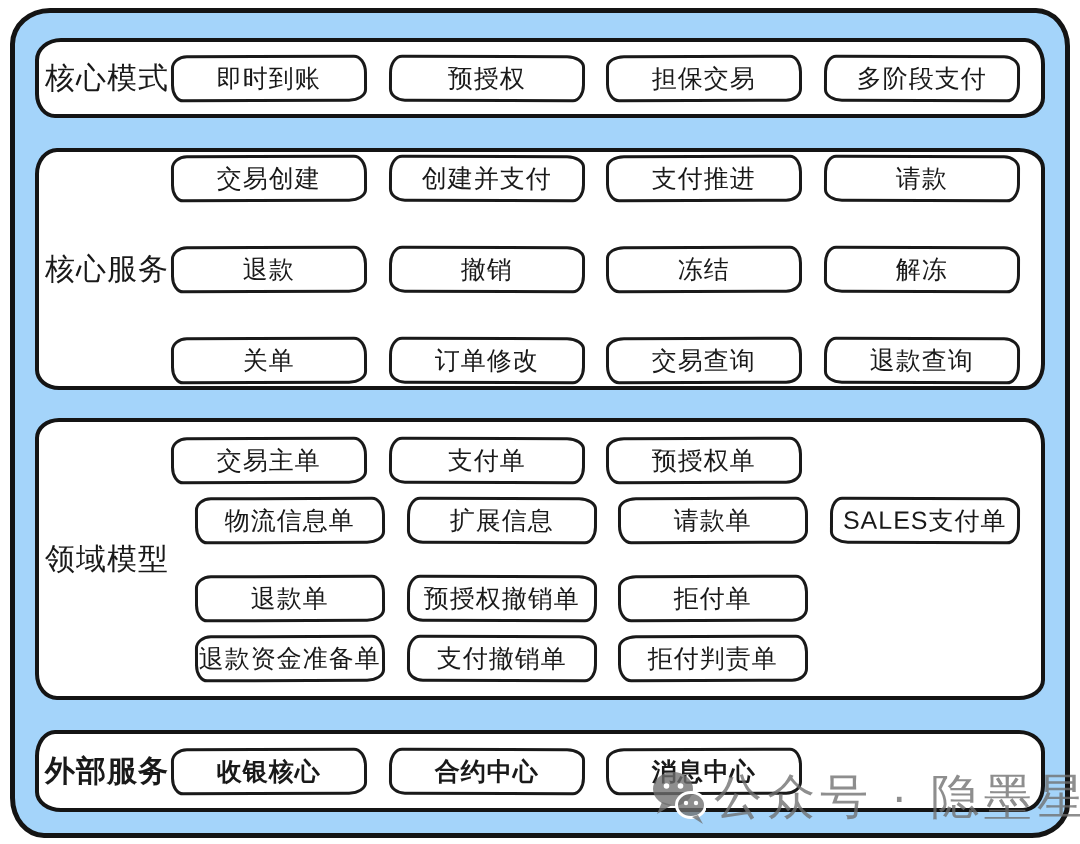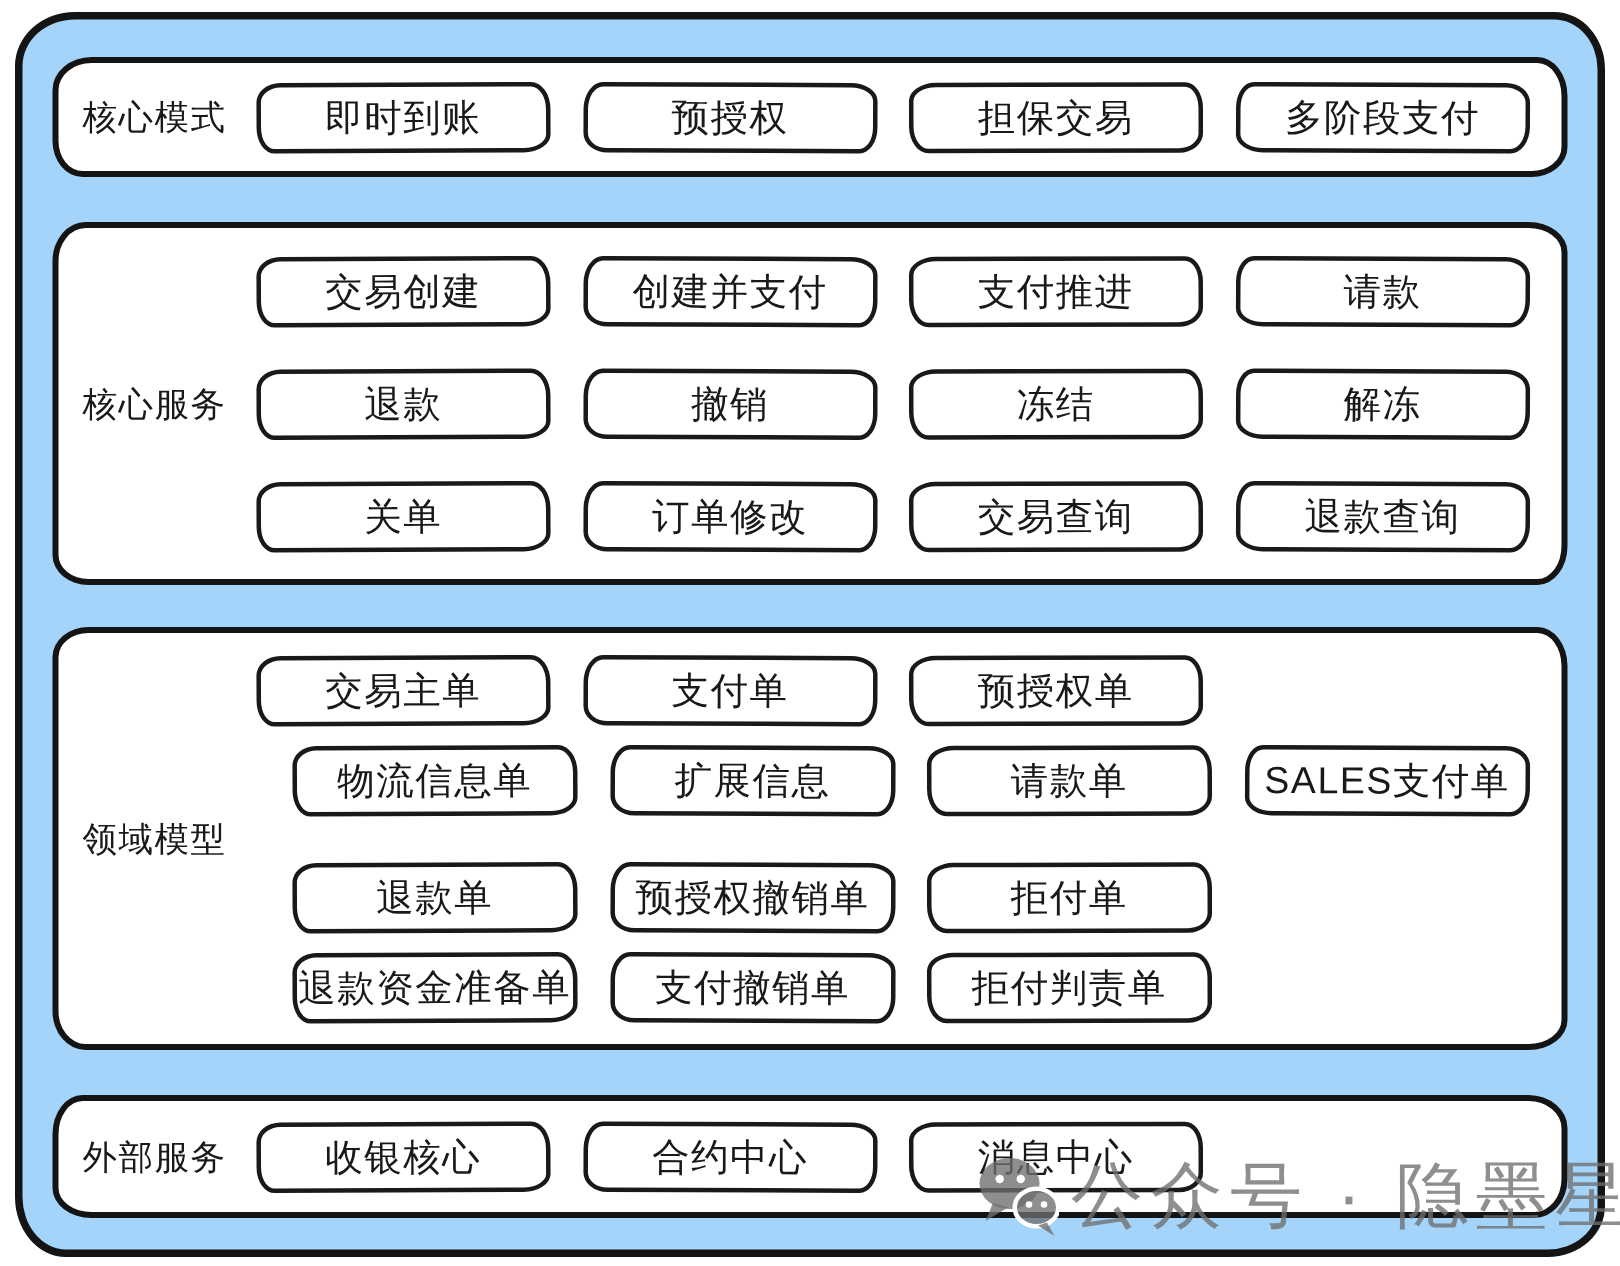--- a/index.html
+++ b/index.html
@@ -27,46 +27,46 @@
   .section {
     background: #ffffff;
     border: 4px solid #141414;
     display: flex;
     align-items: stretch;
     width: 1010px;
   }
   .section-1 { height: 80px;  margin-bottom: 30px; border-radius: 26px 20px 24px 20px / 22px 26px 20px 24px; }
   .section-2 { height: 242px; margin-bottom: 28px; border-radius: 22px 26px 20px 24px / 26px 20px 26px 20px; }
   .section-3 { height: 282px; margin-bottom: 30px; border-radius: 24px 20px 26px 22px / 20px 26px 20px 26px; }
-  .section-4 { height: 82px;  border-radius: 20px 26px 22px 26px / 26px 22px 26px 20px; }
+  .section-4 { height: 82px;  border-radius: 20px 26px 22px 26px / 26px 22px 26px 20px; font-weight: bold; }
 
   .section-label {
     width: 132px;
     min-width: 132px;
     display: flex;
     align-items: center;
-    padding-left: 16px;
-    font-size: 23px;
+    padding-left: 6px;
+    font-size: 30px;
     letter-spacing: 1px;
     white-space: nowrap;
   }
 
   .section-grid {
     flex: 1;
     display: flex;
     flex-direction: column;
     justify-content: center;
     padding-right: 22px;
   }
   .row {
     display: grid;
     grid-template-columns: repeat(4, 1fr);
     gap: 22px;
   }
-  .section-2 .row + .row { margin-top: 28px; }
+  .section-2 .row + .row { margin-top: 44px; }
   .section-3 .row + .row { margin-top: 13px; padding-left: 24px; }
   .section-3 .row.subgroup { margin-top: 31px; }
 
   .box {
     height: 47px;
     background: #ffffff;
     border: 3.5px solid #191919;
     display: flex;
     align-items: center;
     justify-content: center;

